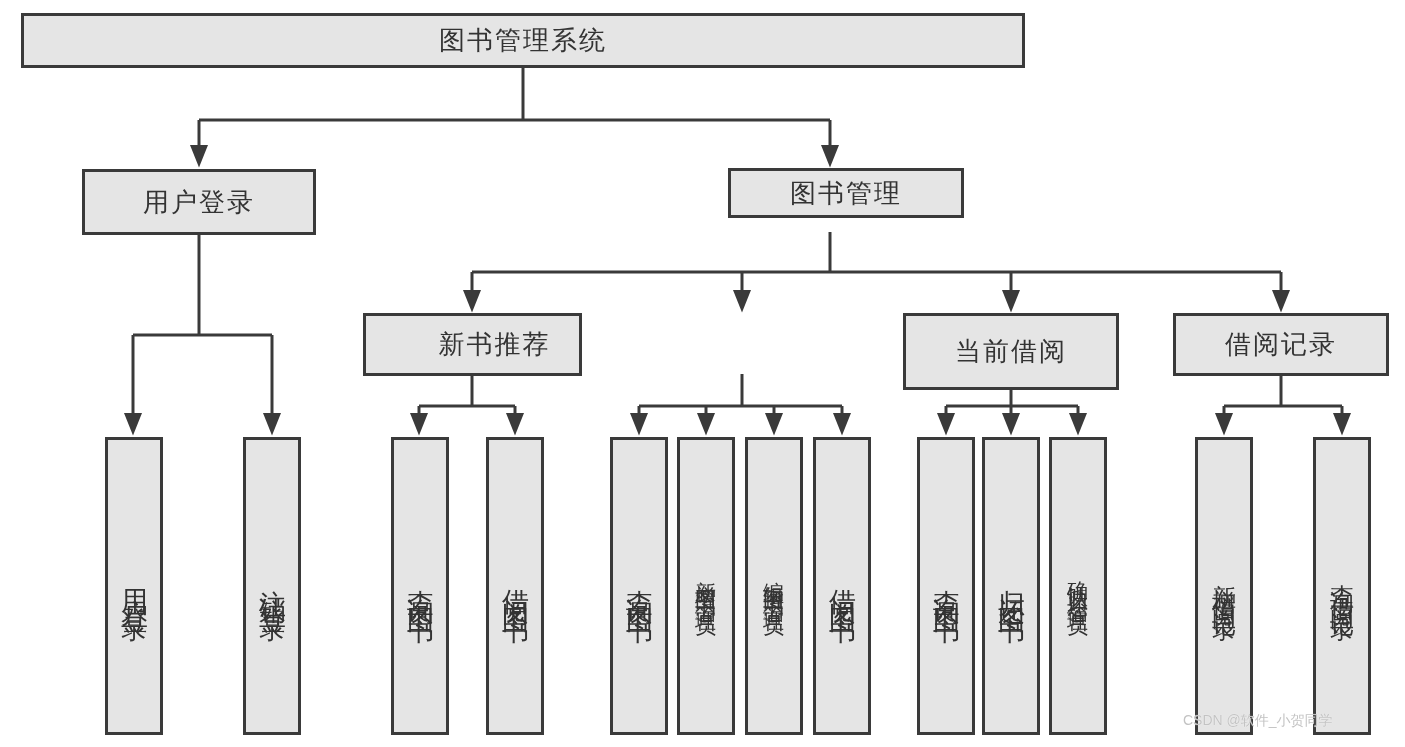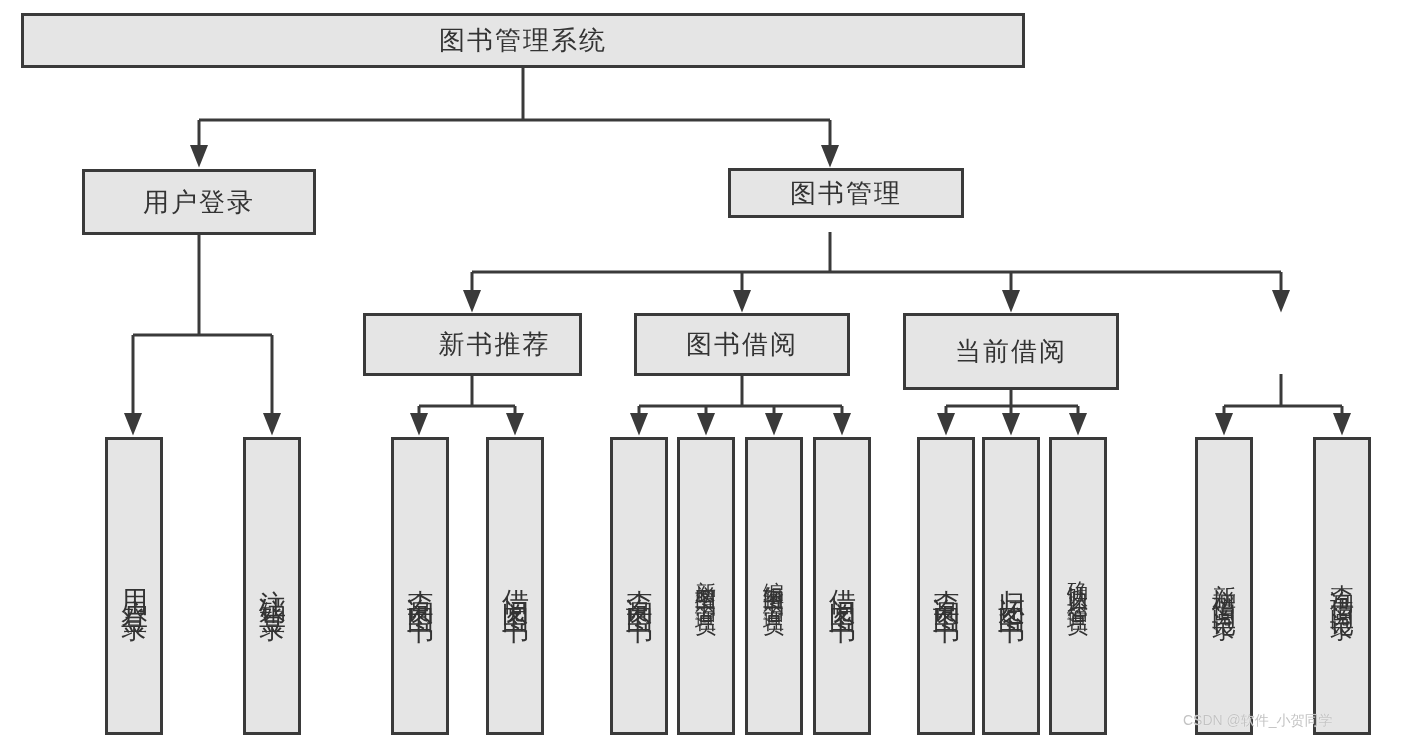--- a/index.html
+++ b/index.html
@@ -118,25 +118,25 @@
   <div class="node" style="left:82px; top:169px; width:234px; height:66px;">
     <span class="h-label">用户登录</span>
   </div>
   <div class="node" style="left:712px; top:168px; width:236px; height:50px;margin-left:16px;">
     <span class="h-label">图书管理</span>
   </div>
 
   <div class="node" style="left:363px; top:313px; width:219px; height:63px;padding-left:44px;">
     <span class="h-label">新书推荐</span>
   </div>
-  <div class="node" style="left:634px; top:313px; width:216px; height:63px;">
-    <span class="h-label">图书借阅</span>
-  </div>
   <div class="node" style="left:903px; top:313px; width:216px; height:77px;">
     <span class="h-label">当前借阅</span>
+  </div>
+  <div class="node" style="left:1173px; top:313px; width:216px; height:63px;">
+    <span class="h-label">借阅记录</span>
   </div>
 
   <div class="node leaf" style="left:105px;">
     <span class="v-label">用户登录</span>
   </div>
   <div class="node leaf" style="left:243px;">
     <span class="v-label">注销登录</span>
   </div>
 
   <div class="node leaf" style="left:391px;">

